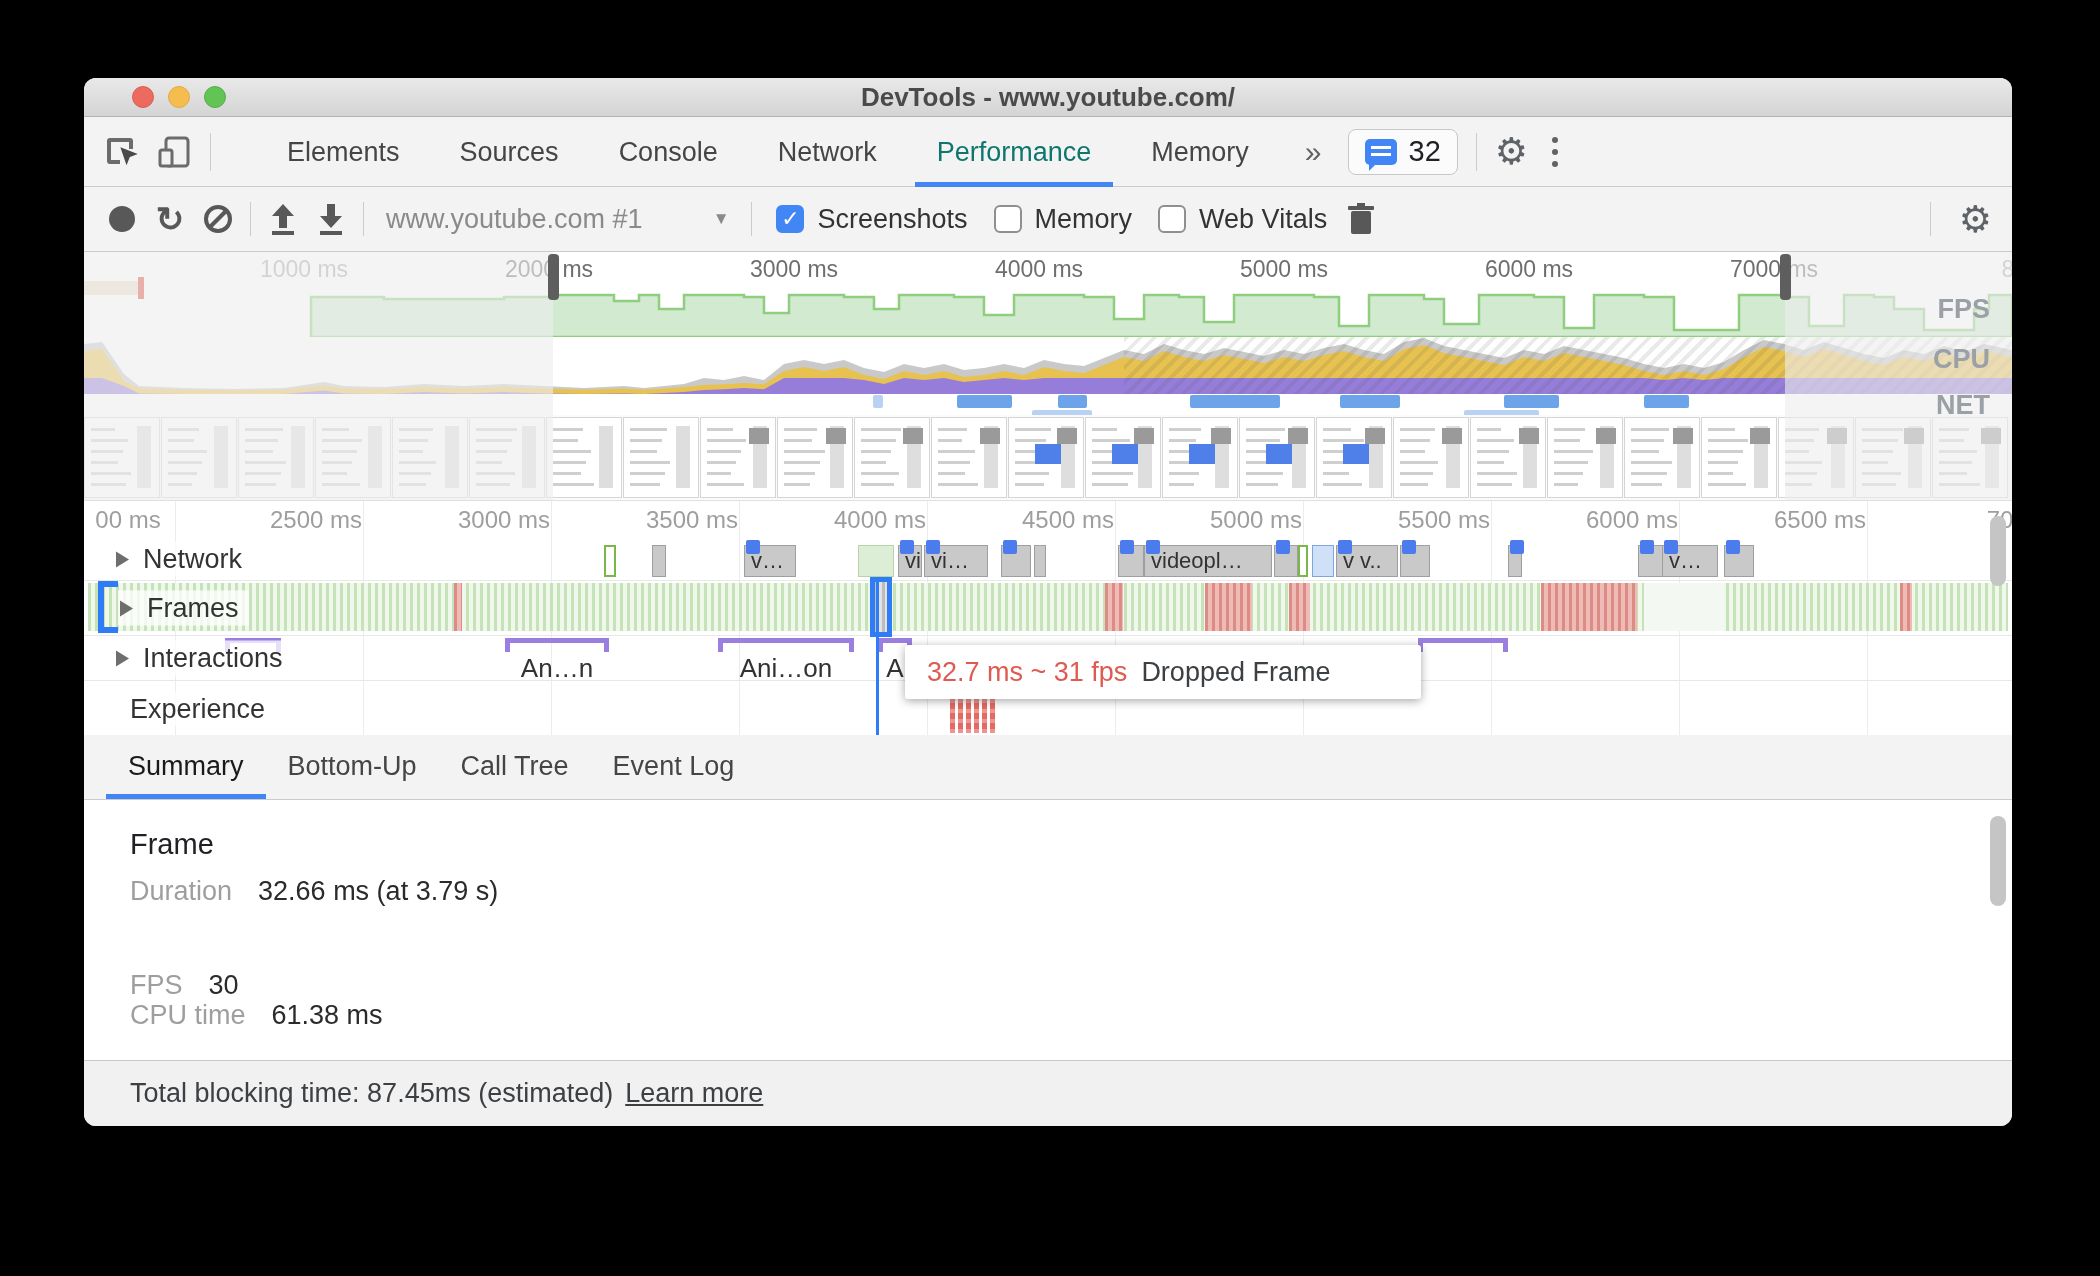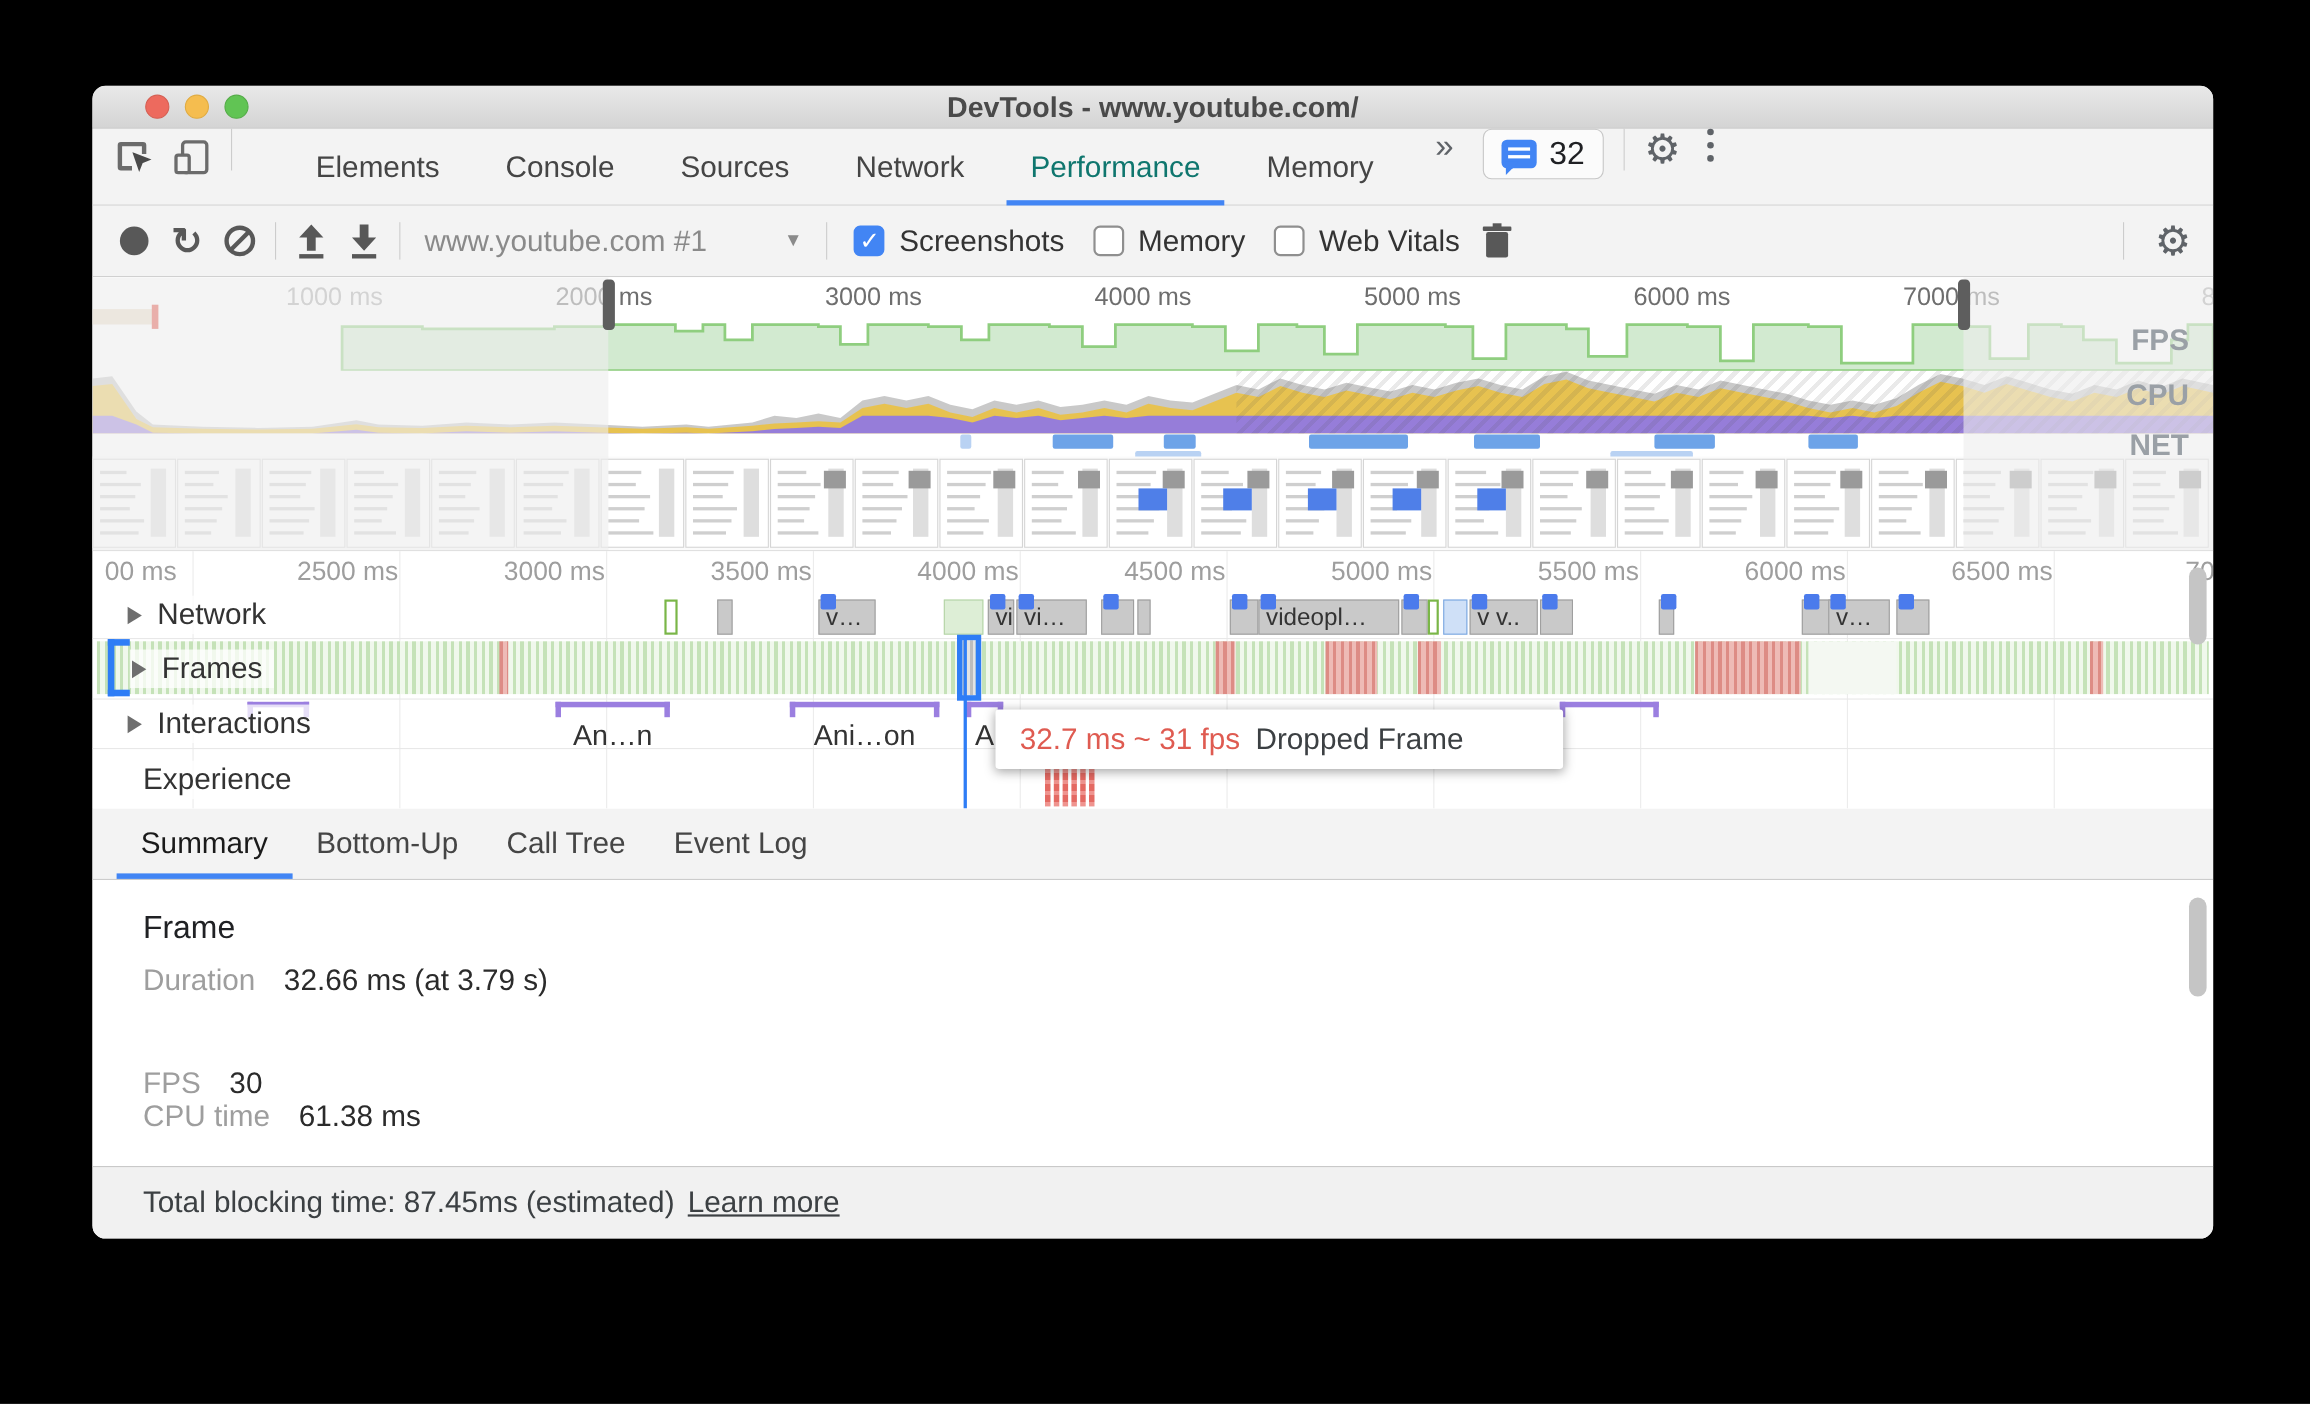--- a/index.html
+++ b/index.html
@@ -16,21 +16,21 @@
   .lights { position:absolute; left:48px; top:8px; display:flex; gap:14px; }
   .light { width:22px; height:22px; border-radius:50%; }
   .light.r { background:#ed6a5e; border:1px solid #d55f53; }
   .light.y { background:#f5bd4f; border:1px solid #e0ab41; }
   .light.g { background:#61c454; border:1px solid #54ac48; }
   .title { position:absolute; left:0; right:0; top:0; height:39px; line-height:39px;
     text-align:center; font-size:26px; font-weight:bold; color:#4a4a4a; }
 
   
   .tabbar { position:relative; height:70px; background:#f3f3f3; border-bottom:1px solid #ccc;
-    display:flex; align-items:flex-start; }
+    display:flex; align-items:center; }
   .icon-btn { width:52px; height:52px; display:flex; align-items:center; justify-content:center; }
   .vsep { width:1px; height:38px; background:#ccc; margin:0 10px; }
   .tabs { display:flex; height:70px; margin-left:36px; }
   .tab { position:relative; padding:0 30px; height:70px; line-height:70px; font-size:27px;
     color:#454545; white-space:nowrap; }
   .tab.active { color:#0f766e; }
   .tab.active::after { content:""; position:absolute; left:8px; right:8px; bottom:0;
     height:5px; background:#4285f4; }
   .more-tabs { font-size:30px; color:#5f6368; padding:0 26px; }
   .issues { display:flex; align-items:center; gap:12px; border:1px solid #c7c7c7;
@@ -172,22 +172,22 @@
       </div>
       <div class="icon-btn">
         <svg width="36" height="36" viewBox="0 0 36 36">
           <rect x="10" y="4" width="22" height="28" rx="3" fill="none" stroke="#6b6b6b" stroke-width="3"></rect>
           <rect x="4" y="16" width="12" height="16" rx="2" fill="#f3f3f3" stroke="#6b6b6b" stroke-width="3"></rect>
         </svg>
       </div>
       <div class="vsep"></div>
       <div class="tabs">
           <div class="tab">Elements</div>
+          <div class="tab">Sources</div>
           <div class="tab">Console</div>
-          <div class="tab">Sources</div>
           <div class="tab">Network</div>
           <div class="tab active">Performance</div>
           <div class="tab">Memory</div>
         </div>
       <div class="more-tabs">»</div>
       <div class="issues">
         <span class="chaticon"></span>
         <span class="issues-num">32</span>
       </div>
       <div class="vsep" style="margin:0 18px"></div>

